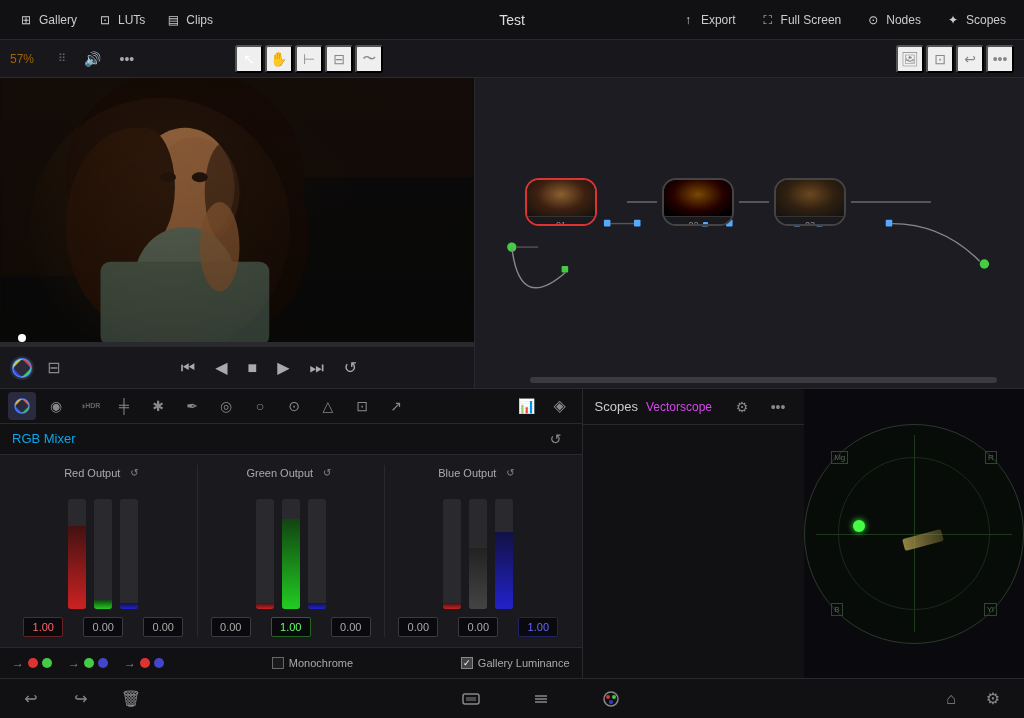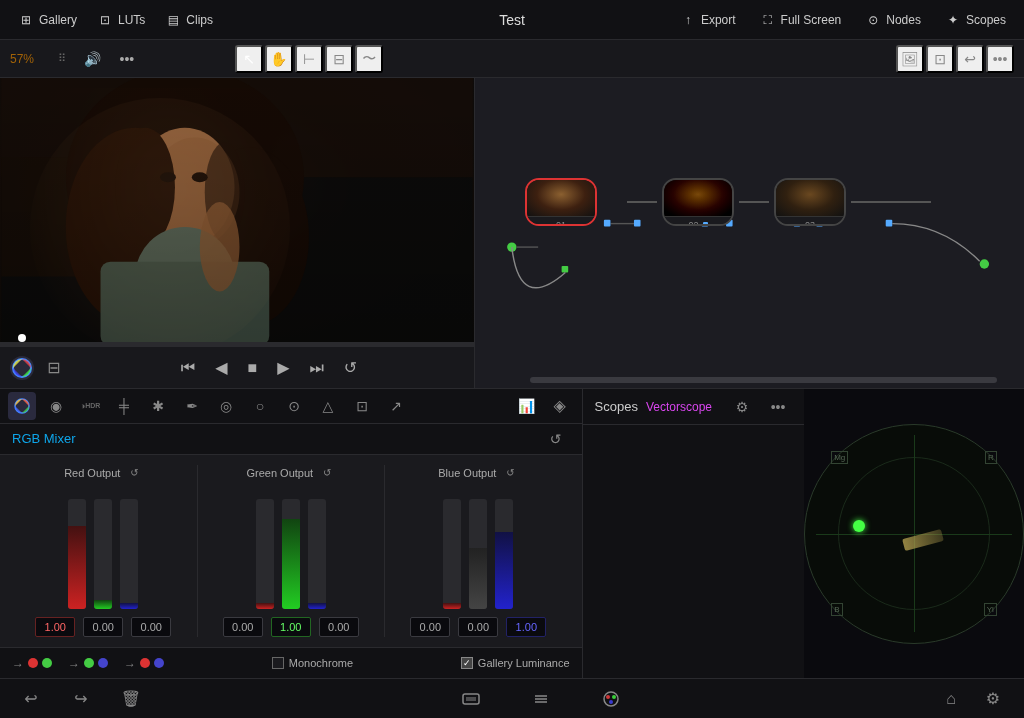--- a/index.html
+++ b/index.html
@@ -348,21 +348,21 @@
       background: linear-gradient(to top, #2222cc, #111144);
     }
     .slider-fill-dark {
       position: absolute;
       bottom: 0;
       width: 100%;
       background: linear-gradient(to top, #444, #222);
     }
     .channel-values {
       display: flex;
-      gap: 8px;
+      gap: 20px;
     }
     .value-box {
       width: 40px;
       height: 20px;
       background: #0a0a0e;
       border: 1px solid #3a3a40;
       border-radius: 2px;
       text-align: center;
       font-size: 11px;
       color: #aaa;

